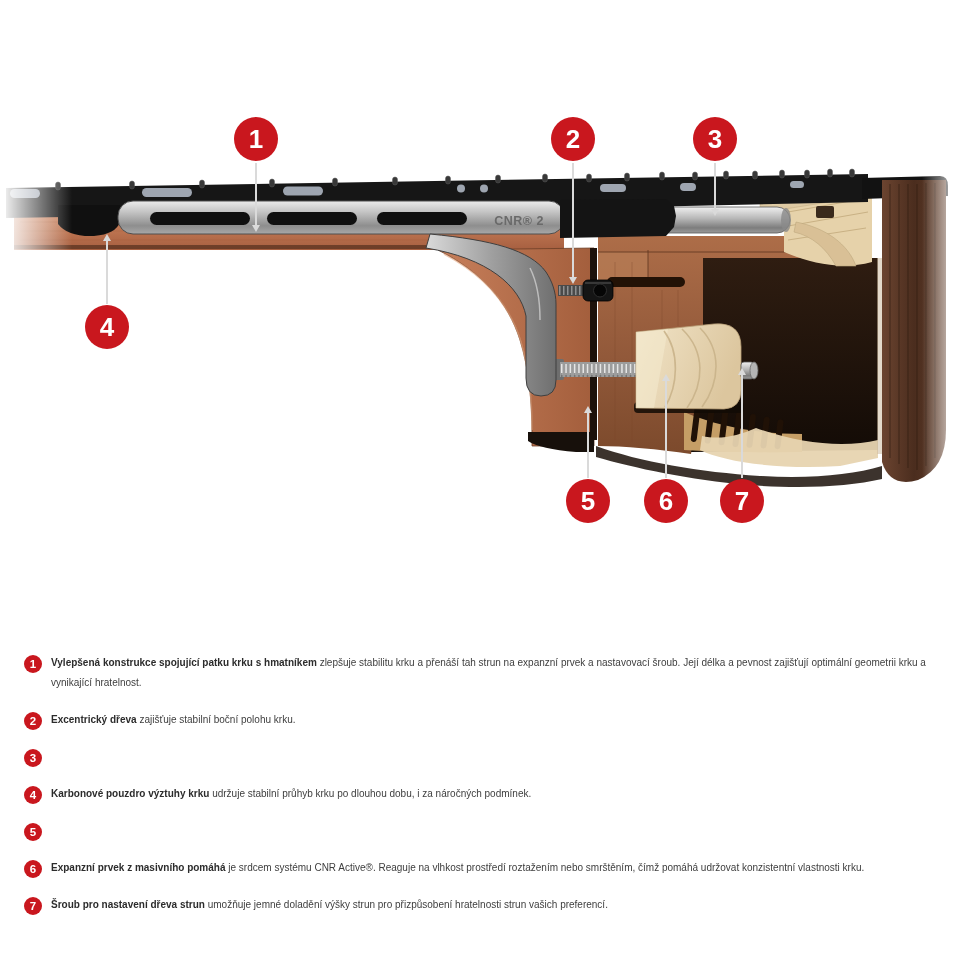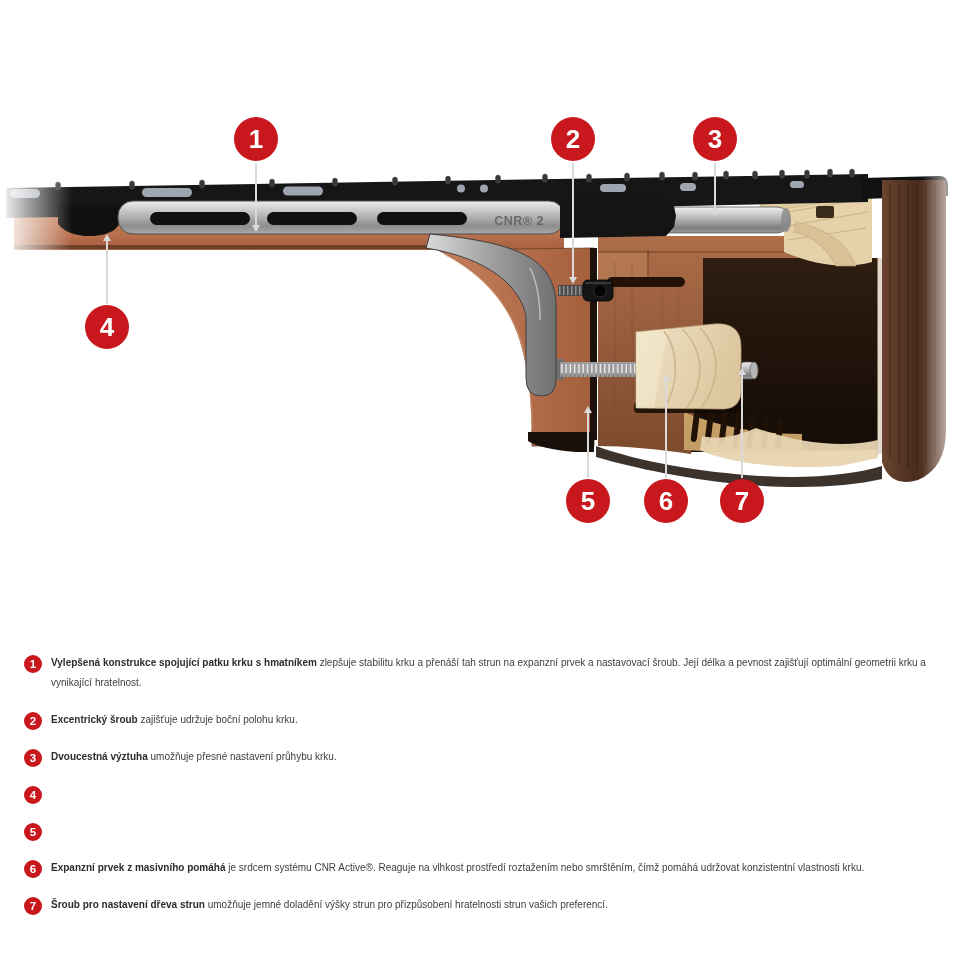--- a/index.html
+++ b/index.html
@@ -266,28 +266,28 @@
     <div class="callout co7">7</div>
   </div>
 
   <div class="legend">
     <div class="legend-item">
       <span class="bullet">1</span>
       <p><b>Vylepšená konstrukce spojující patku krku s hmatníkem</b> <span>zlepšuje stabilitu krku a přenáší tah strun na expanzní prvek a nastavovací šroub. Její délka a pevnost zajišťují optimální geometrii krku a vynikající hratelnost.</span></p>
     </div>
     <div class="legend-item">
       <span class="bullet">2</span>
-      <p><b>Excentrický šroub</b> <span>zajišťuje udržuje boční polohu krku.</span></p>
+      <p><b>Excentrický dřeva</b> <span>zajišťuje stabilní boční polohu krku.</span></p>
     </div>
     <div class="legend-item">
       <span class="bullet">3</span>
-      <p><b>Dvoucestná výztuha</b> <span>umožňuje přesné nastavení průhybu krku.</span></p>
     </div>
     <div class="legend-item">
       <span class="bullet">4</span>
+      <p><b>Karbonové pouzdro výztuhy krku</b> <span>udržuje stabilní průhyb krku po dlouhou dobu, i za náročných podmínek.</span></p>
     </div>
     <div class="legend-item">
       <span class="bullet">5</span>
     </div>
     <div class="legend-item">
       <span class="bullet">6</span>
       <p><b>Expanzní prvek z masivního pomáhá</b> <span>je srdcem systému CNR Active®. Reaguje na vlhkost prostředí roztažením nebo smrštěním, čímž pomáhá udržovat konzistentní vlastnosti krku.</span></p>
     </div>
     <div class="legend-item">
       <span class="bullet">7</span>

